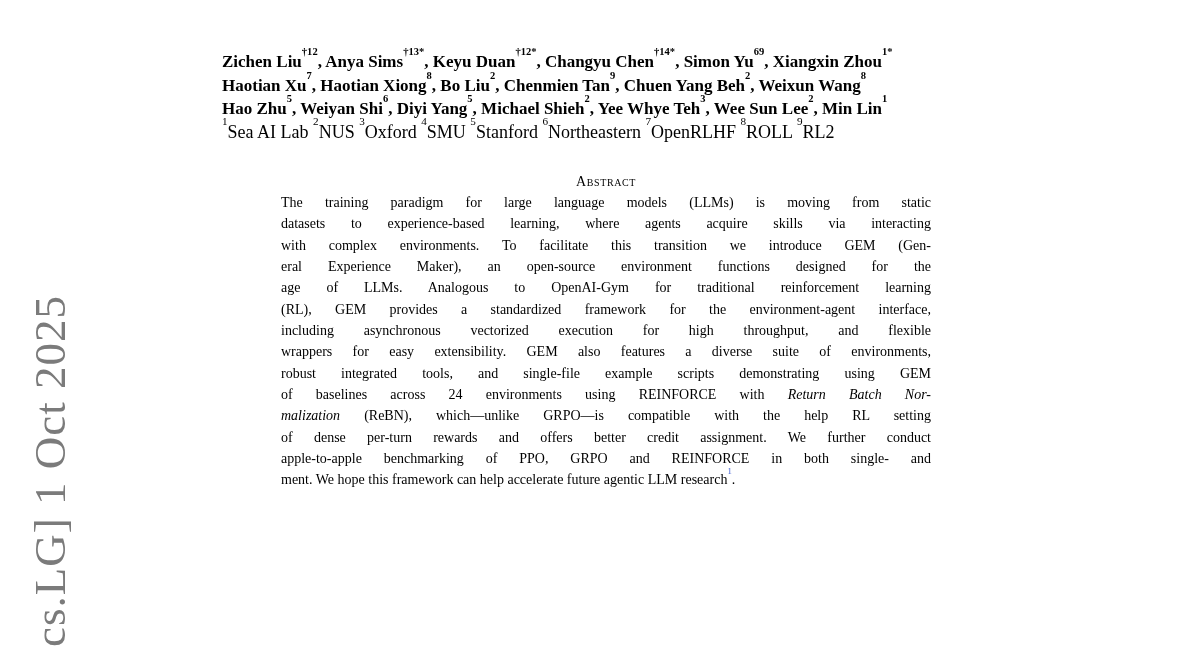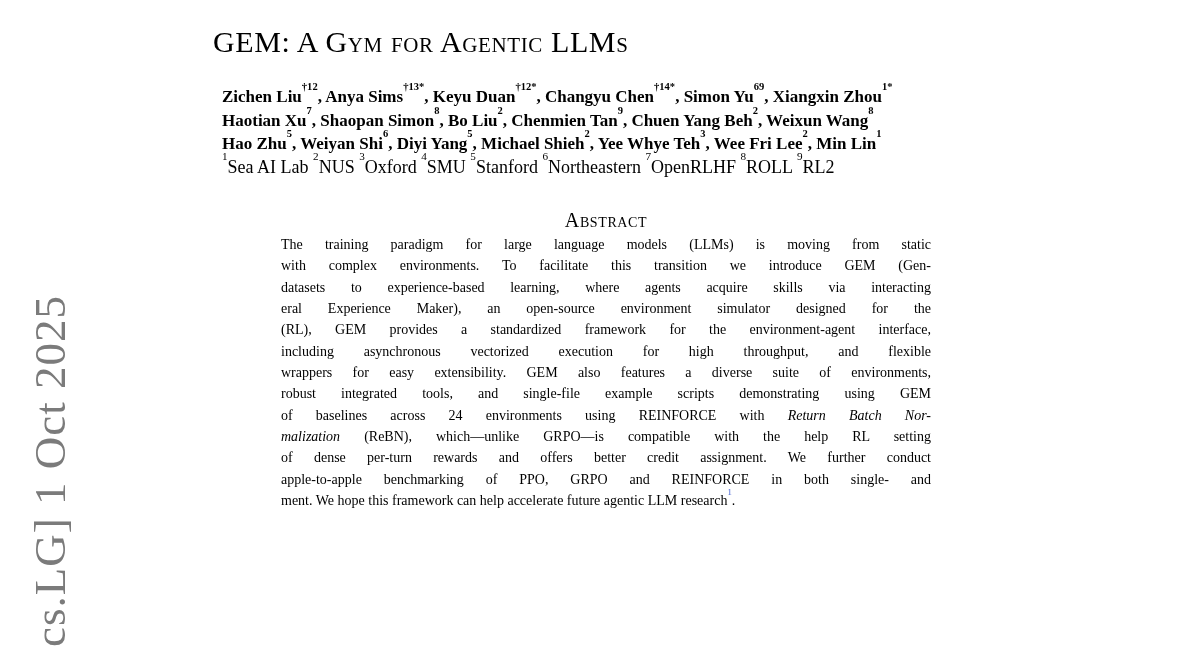--- a/index.html
+++ b/index.html
@@ -54,21 +54,21 @@
     position: relative;
     top: -0.5em;
   }
   sup.ss.link { color: #3d5bd0; }
 
   .abstract-heading {
     width: 650px;
     margin: 30px 0 0 68px;
     text-align: center;
     font-variant: small-caps;
-    font-size: 20px;
+    font-size: 14px;
     letter-spacing: 0.6px;
   }
 
   .abstract {
     width: 650px;
     margin: 2px 0 0 68px;
     font-size: 14px;
     line-height: 21.35px;
   }
   .abs-line {
@@ -78,39 +78,39 @@
   .abs-line:last-child { text-align-last: left; }
   .abs-line em { font-style: italic; }
 </style>
 </head>
 <body>
 
 <div class="stamp" style="color: rgb(123, 123, 123);">[cs.LG] 1 Oct 2025</div>
 
 <div class="column">
 
-  <div class="title">GEM: A Gym for Agentic LLMs</div>
 
   <div class="authors">
       <div class="author-line"><span>Zichen Liu</span><sup class="ss">†12</sup><span>, Anya Sims</span><sup class="ss">†13*</sup><span>, Keyu Duan</span><sup class="ss">†12*</sup><span>, Changyu Chen</span><sup class="ss">†14*</sup><span>, Simon Yu</span><sup class="ss">69</sup><span>, Xiangxin Zhou</span><sup class="ss">1*</sup></div>
-      <div class="author-line"><span>Haotian Xu</span><sup class="ss">7</sup><span>, Shaopan Simon</span><sup class="ss">8</sup><span>, Bo Liu</span><sup class="ss">2</sup><span>, Chenmien Tan</span><sup class="ss">9</sup><span>, Chuen Yang Beh</span><sup class="ss">2</sup><span>, Weixun Wang</span><sup class="ss">8</sup></div>
-      <div class="author-line"><span>Hao Zhu</span><sup class="ss">5</sup><span>, Weiyan Shi</span><sup class="ss">6</sup><span>, Diyi Yang</span><sup class="ss">5</sup><span>, Michael Shieh</span><sup class="ss">2</sup><span>, Yee Whye Teh</span><sup class="ss">3</sup><span>, Wee Fri Lee</span><sup class="ss">2</sup><span>, Min Lin</span><sup class="ss">1</sup></div>
+      <div class="author-line"><span>Haotian Xu</span><sup class="ss">7</sup><span>, Haotian Xiong</span><sup class="ss">8</sup><span>, Bo Liu</span><sup class="ss">2</sup><span>, Chenmien Tan</span><sup class="ss">9</sup><span>, Chuen Yang Beh</span><sup class="ss">2</sup><span>, Weixun Wang</span><sup class="ss">8</sup></div>
+      <div class="author-line"><span>Hao Zhu</span><sup class="ss">5</sup><span>, Weiyan Shi</span><sup class="ss">6</sup><span>, Diyi Yang</span><sup class="ss">5</sup><span>, Michael Shieh</span><sup class="ss">2</sup><span>, Yee Whye Teh</span><sup class="ss">3</sup><span>, Wee Sun Lee</span><sup class="ss">2</sup><span>, Min Lin</span><sup class="ss">1</sup></div>
     </div>
 
   <div class="authors" style="margin-top:0;">
       <div class="affil-line"><sup class="ss">1</sup><span>Sea AI Lab </span><sup class="ss">2</sup><span>NUS </span><sup class="ss">3</sup><span>Oxford </span><sup class="ss">4</sup><span>SMU </span><sup class="ss">5</sup><span>Stanford </span><sup class="ss">6</sup><span>Northeastern </span><sup class="ss">7</sup><span>OpenRLHF </span><sup class="ss">8</sup><span>ROLL </span><sup class="ss">9</sup><span>RL2</span></div>
     </div>
 
   <div class="abstract-heading">Abstract</div>
 
   <div class="abstract">
       <div class="abs-line"><span>The training paradigm for large language models (LLMs) is moving from static</span></div>
+      <div class="abs-line"><span>datasets to experience-based learning, where agents acquire skills via interacting</span></div>
       <div class="abs-line"><span>with complex environments. To facilitate this transition we introduce GEM (Gen-</span></div>
-      <div class="abs-line"><span>datasets to experience-based learning, where agents acquire skills via interacting</span></div>
-      <div class="abs-line"><span>eral Experience Maker), an open-source environment simulator designed for the</span></div>
+      <div class="abs-line"><span>eral Experience Maker), an open-source environment functions designed for the</span></div>
+      <div class="abs-line"><span>age of LLMs. Analogous to OpenAI-Gym for traditional reinforcement learning</span></div>
       <div class="abs-line"><span>(RL), GEM provides a standardized framework for the environment-agent interface,</span></div>
       <div class="abs-line"><span>including asynchronous vectorized execution for high throughput, and flexible</span></div>
       <div class="abs-line"><span>wrappers for easy extensibility. GEM also features a diverse suite of environments,</span></div>
       <div class="abs-line"><span>robust integrated tools, and single-file example scripts demonstrating using GEM</span></div>
       <div class="abs-line"><span>of baselines across 24 environments using REINFORCE with </span><em>Return Batch Nor-</em></div>
       <div class="abs-line"><em>malization</em><span> (ReBN), which—unlike GRPO—is compatible with the help RL setting</span></div>
       <div class="abs-line"><span>of dense per-turn rewards and offers better credit assignment. We further conduct</span></div>
       <div class="abs-line"><span>apple-to-apple benchmarking of PPO, GRPO and REINFORCE in both single- and</span></div>
       <div class="abs-line"><span>ment. We hope this framework can help accelerate future agentic LLM research</span><sup class="ss link" style="color: rgb(61, 91, 208);">1</sup><span>.</span></div>
     </div>

